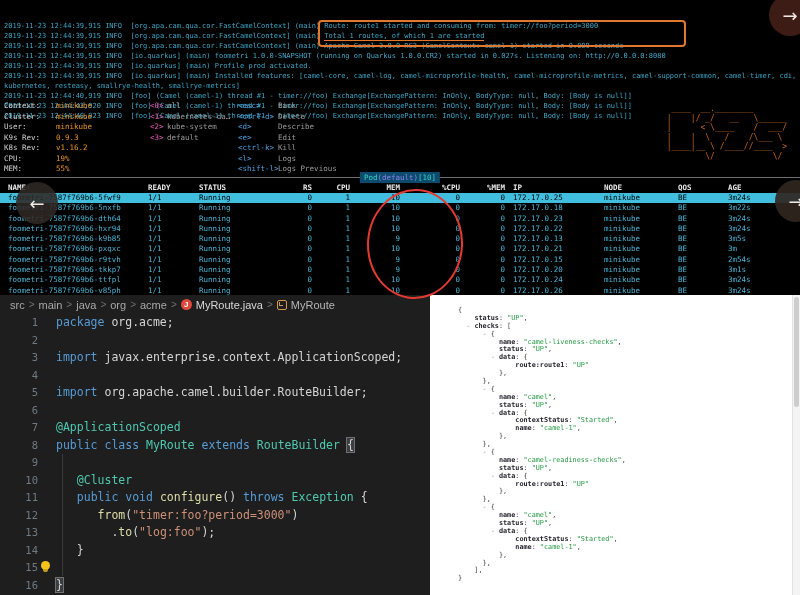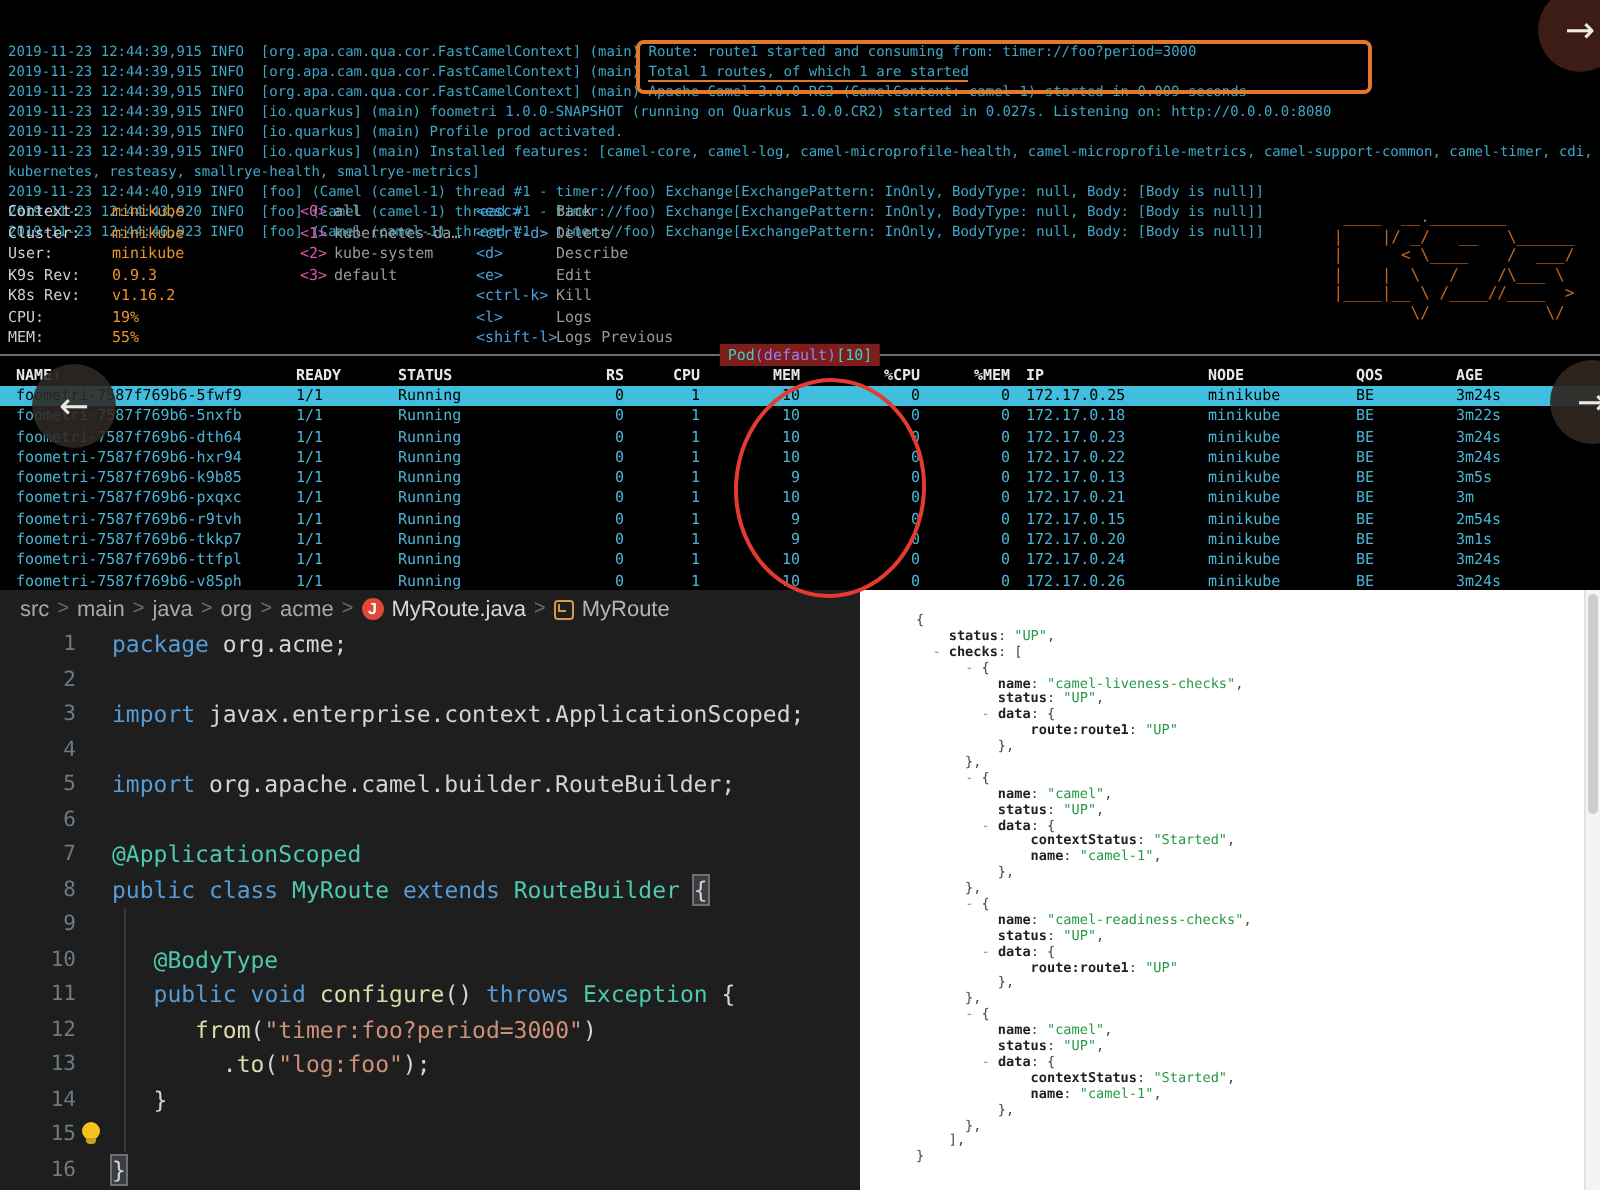--- a/index.html
+++ b/index.html
@@ -29,21 +29,21 @@
   #ns-shortcuts .kkey{color:#e257ae;width:17px;}
   #actions-primary .kkey{width:40px;}
   #actions-secondary .kkey{width:38px;}
   .klabel{color:#9b9b9b;margin-top:28px;}
   #k9s-logo{position:absolute;right:8px;top:4px;margin:0;font-size:8px;line-height:9.5px;
             color:#c2661e;font-family:"DejaVu Sans Mono",monospace;}
 
   
   #pod-table{position:absolute;top:177px;left:0;width:800px;height:118px;
             border-top:1px solid #6e6e6e;font-size:7.5px;}
-  .ptitle{position:absolute;top:-6px;left:50%;transform:translateX(-50%);background:#7f1d1d;
+  .ptitle{position:absolute;top:-6px;left:50%;transform:translateX(-50%);background:#0c4a6e;
             padding:0 4px;line-height:11px;white-space:nowrap;}
   .tt-res{color:#37d4c0;}.tt-ns{color:#8f84f0;}.tt-count{color:#37d4c0;}
   .prow{display:grid;grid-template-columns:140px 51px 81px 32px 38px 50px 60px 45px 99px 74px 50px 64px;
             padding-left:8px;height:10.3px;line-height:10.3px;color:#49b4d4;}
   #pod-header{margin-top:4px;height:11px;line-height:11px;}
   .th{color:#e8e8e8;font-weight:bold;}
   .a-r{text-align:right;}
   .a-lp{padding-left:8px;}
   .sort{color:#37d4c0;font-weight:normal;}
   .sel{background:#41bede;color:#000;}
@@ -308,21 +308,21 @@
     <div id="code-lines">
         <div class="code-row"><span class="ln">1</span><span class="ct"><span class="tk-kw">package</span><span class="tk-pl"> org.acme;</span></span></div>
         <div class="code-row"><span class="ln">2</span><span class="ct"></span></div>
         <div class="code-row"><span class="ln">3</span><span class="ct"><span class="tk-kw">import</span><span class="tk-pl"> javax.enterprise.context.ApplicationScoped;</span></span></div>
         <div class="code-row"><span class="ln">4</span><span class="ct"></span></div>
         <div class="code-row"><span class="ln">5</span><span class="ct"><span class="tk-kw">import</span><span class="tk-pl"> org.apache.camel.builder.RouteBuilder;</span></span></div>
         <div class="code-row"><span class="ln">6</span><span class="ct"></span></div>
         <div class="code-row"><span class="ln">7</span><span class="ct"><span class="tk-an">@ApplicationScoped</span></span></div>
         <div class="code-row"><span class="ln">8</span><span class="ct"><span class="tk-kw">public</span><span class="tk-pl"> </span><span class="tk-kw">class</span><span class="tk-pl"> </span><span class="tk-ty">MyRoute</span><span class="tk-pl"> </span><span class="tk-kw">extends</span><span class="tk-pl"> </span><span class="tk-ty">RouteBuilder</span><span class="tk-pl"> </span><span class="tk-br">{</span></span></div>
         <div class="code-row"><span class="ln">9</span><span class="ct"></span></div>
-        <div class="code-row"><span class="ln">10</span><span class="ct"><span class="tk-pl">   </span><span class="tk-an">@BodyType</span></span></div>
+        <div class="code-row"><span class="ln">10</span><span class="ct"><span class="tk-pl">   </span><span class="tk-an">@Cluster</span></span></div>
         <div class="code-row"><span class="ln">11</span><span class="ct"><span class="tk-pl">   </span><span class="tk-kw">public</span><span class="tk-pl"> </span><span class="tk-kw">void</span><span class="tk-pl"> </span><span class="tk-fn">configure</span><span class="tk-pl">() </span><span class="tk-kw">throws</span><span class="tk-pl"> </span><span class="tk-ty">Exception</span><span class="tk-pl"> {</span></span></div>
         <div class="code-row"><span class="ln">12</span><span class="ct"><span class="tk-pl">      </span><span class="tk-fn">from</span><span class="tk-pl">(</span><span class="tk-st">"timer:foo?period=3000"</span><span class="tk-pl">)</span></span></div>
         <div class="code-row"><span class="ln">13</span><span class="ct"><span class="tk-pl">        .</span><span class="tk-fn">to</span><span class="tk-pl">(</span><span class="tk-st">"log:foo"</span><span class="tk-pl">);</span></span></div>
         <div class="code-row"><span class="ln">14</span><span class="ct"><span class="tk-pl">   }</span></span></div>
         <div class="code-row"><span class="ln">15</span><span class="ct"></span></div>
         <div class="code-row"><span class="ln">16</span><span class="ct"><span class="tk-br">}</span></span></div>
       </div>
     <div class="guide"></div>
     <div id="bulb"></div>
   </section>

